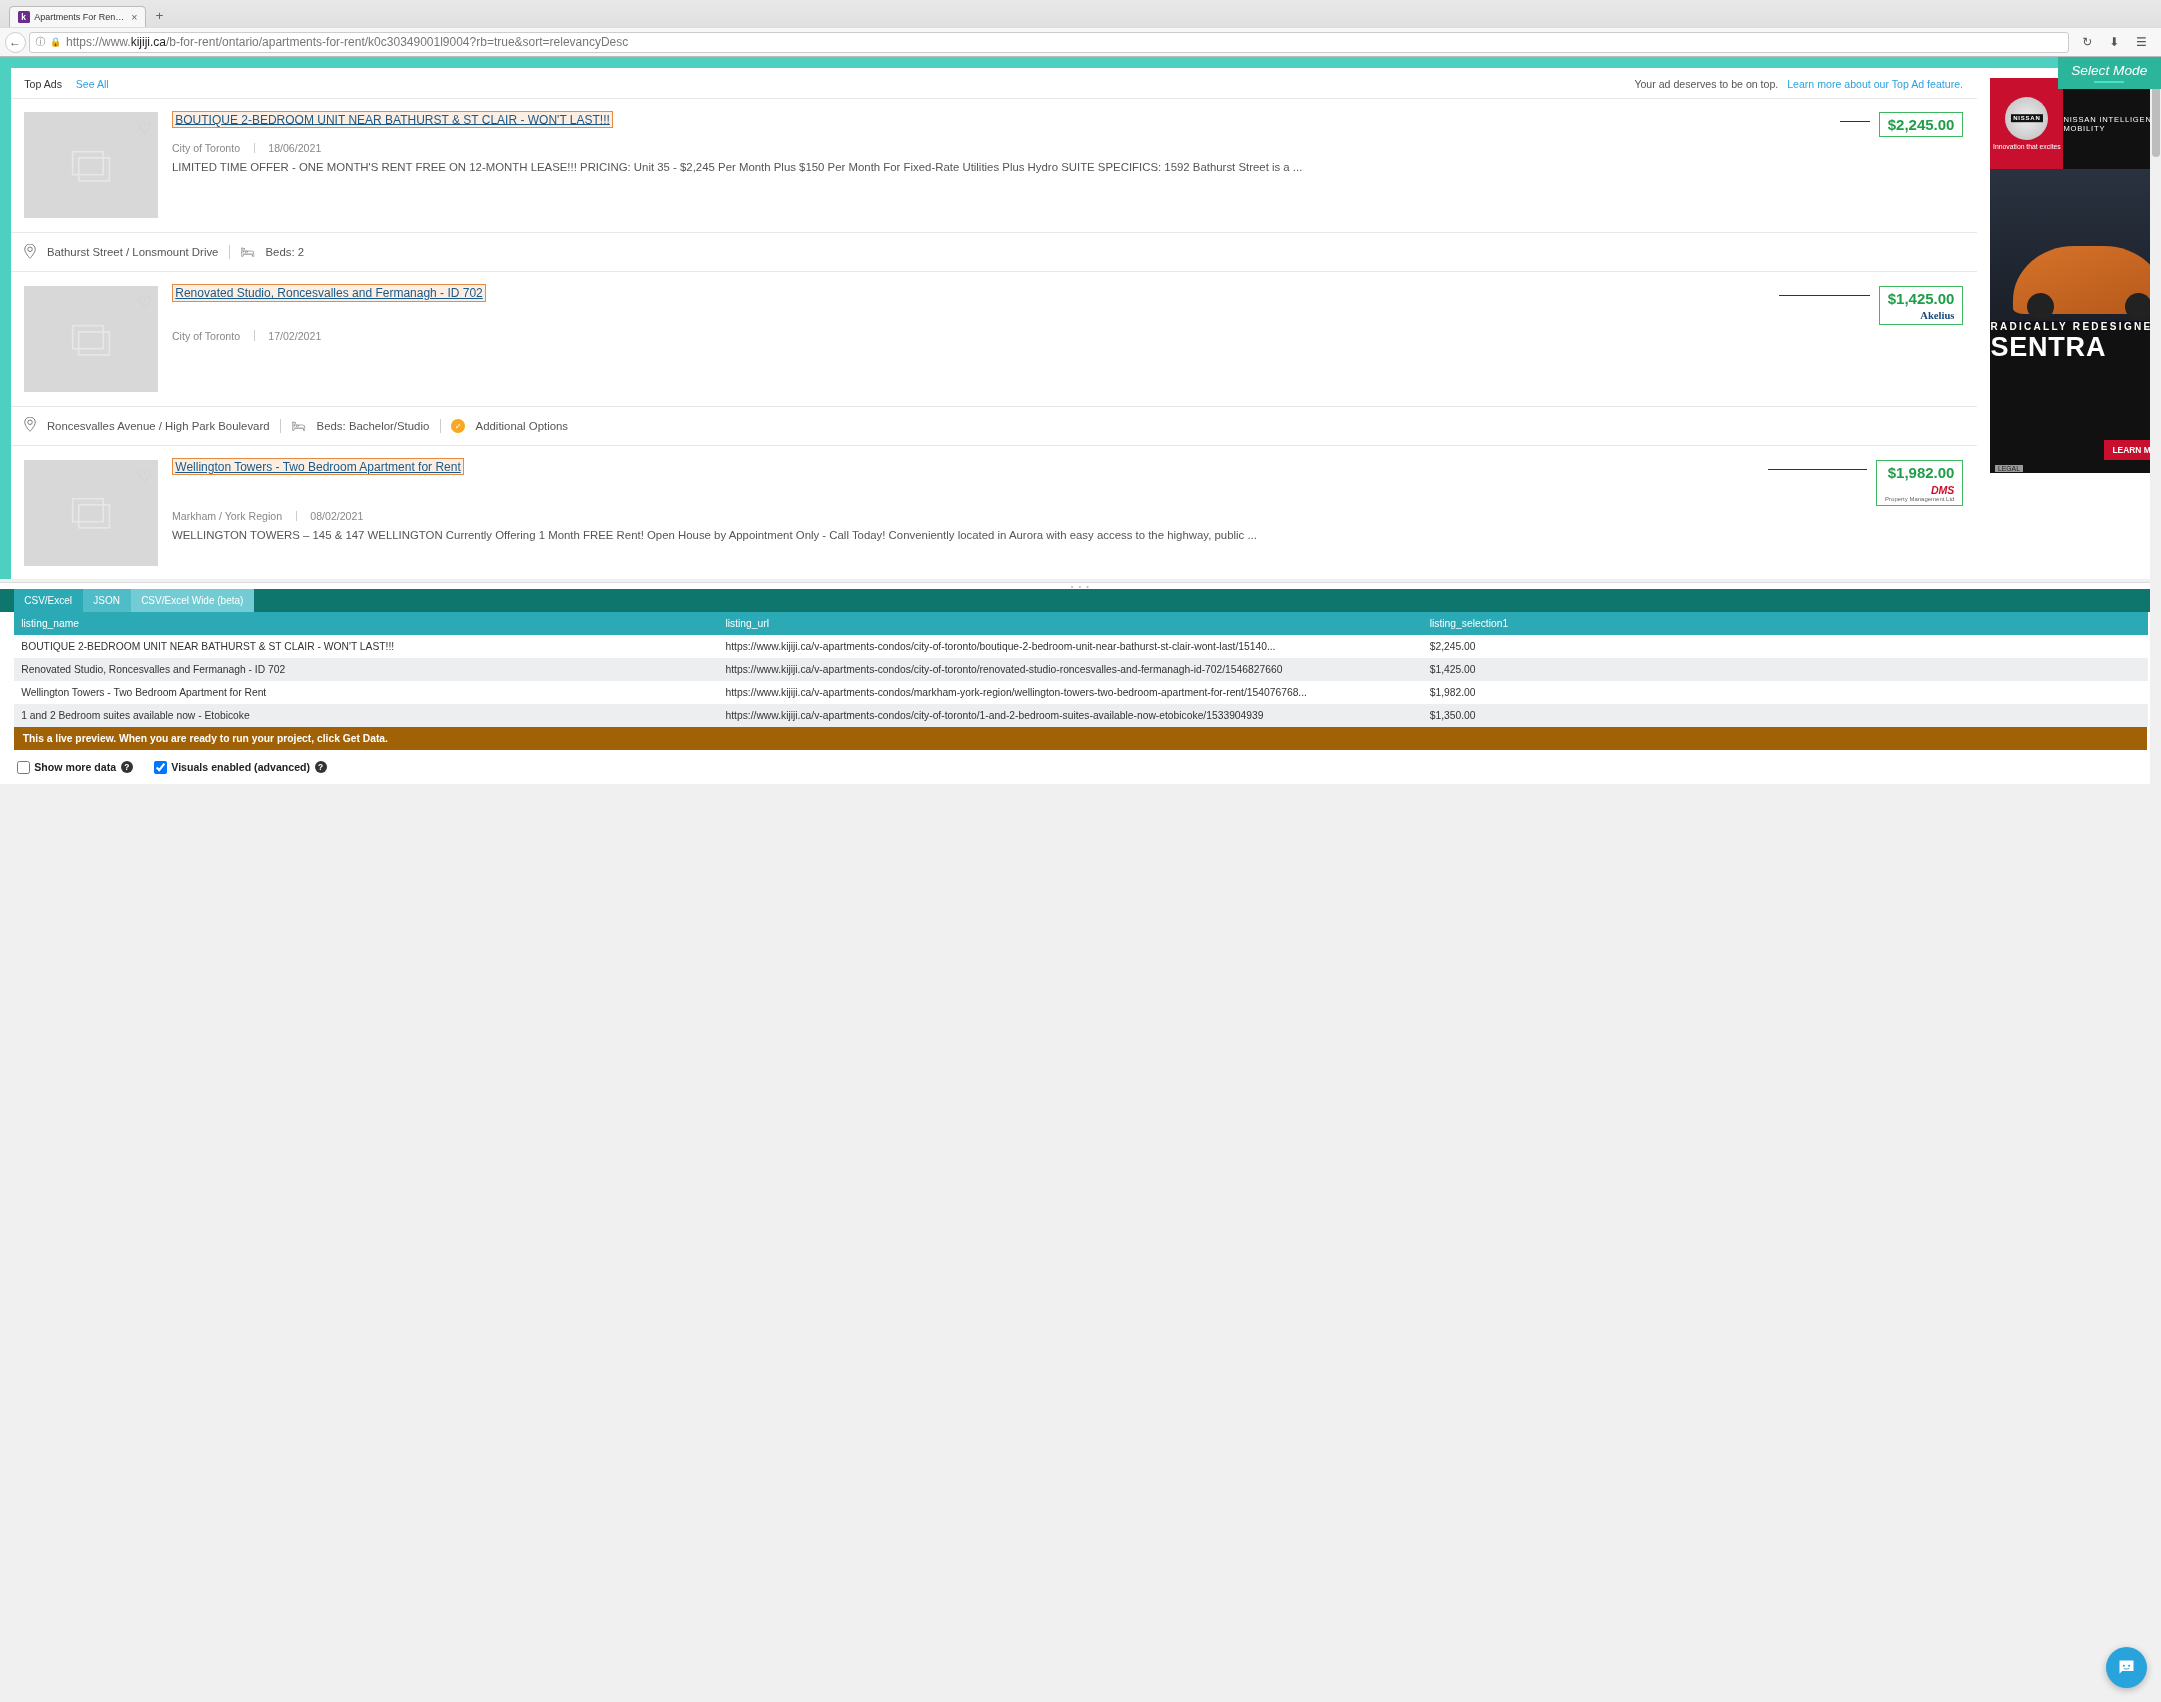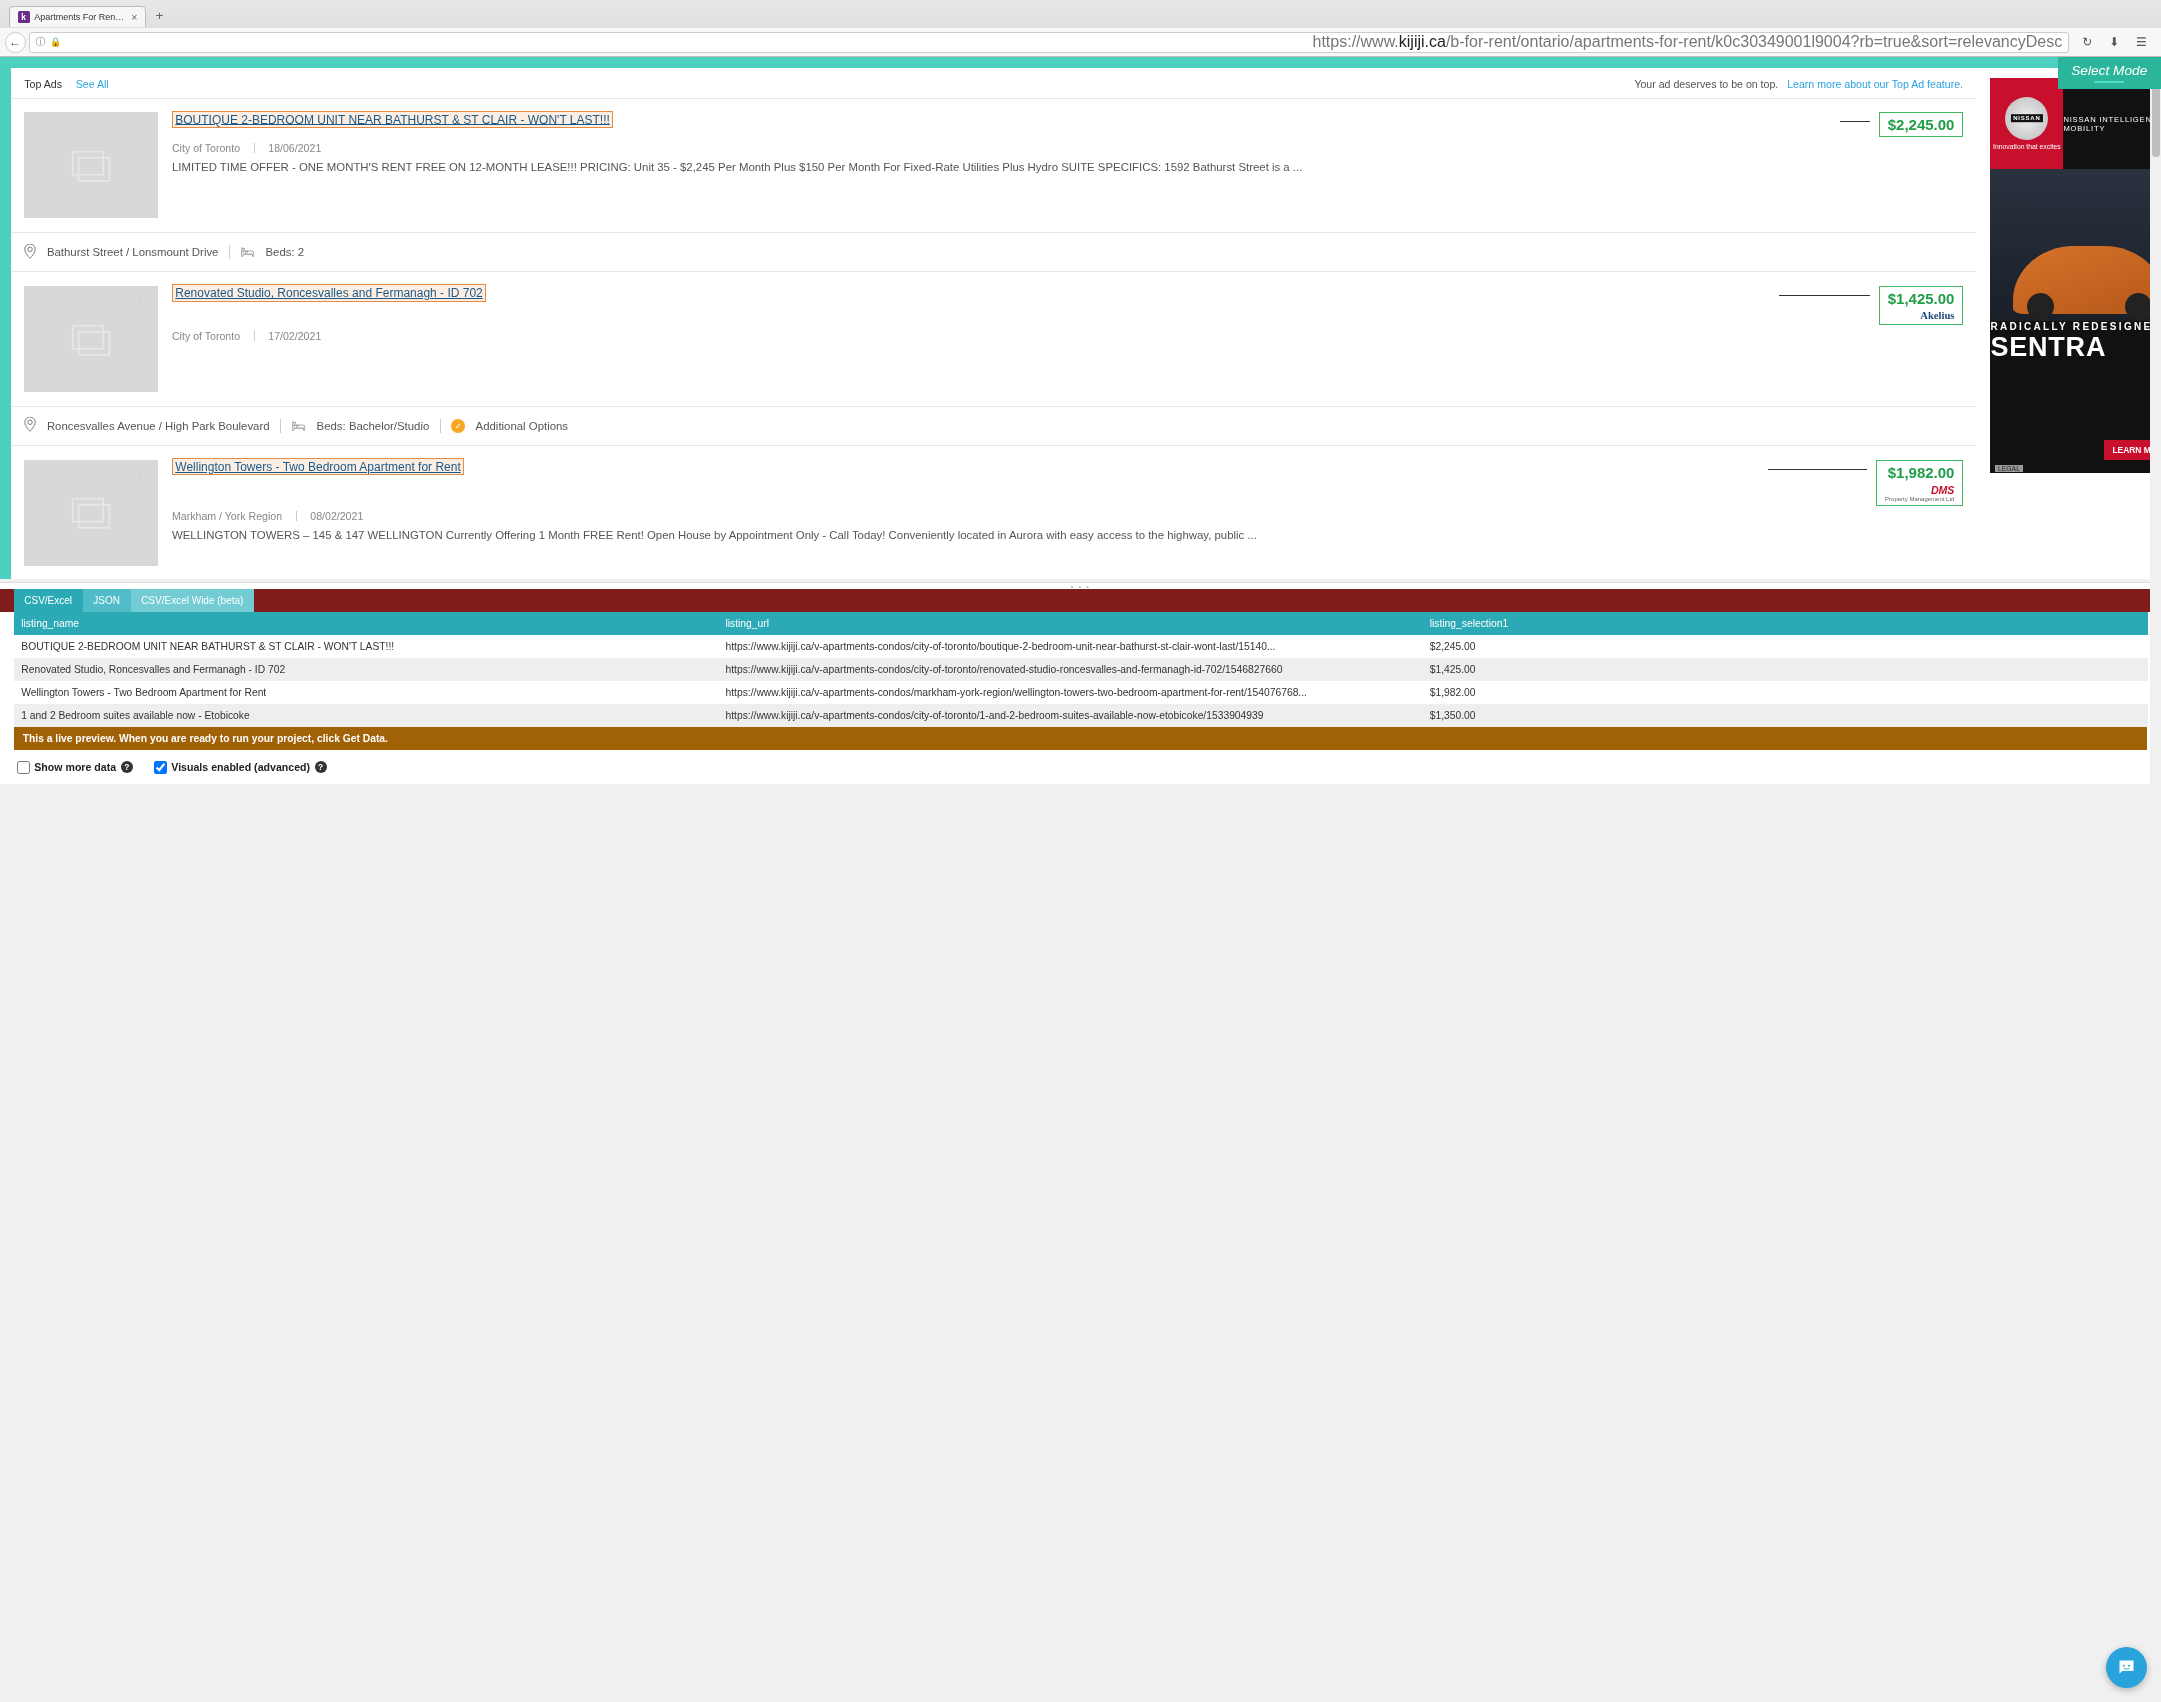--- a/index.html
+++ b/index.html
@@ -11,21 +11,21 @@
 .tab { display: flex; align-items: center; gap: 4.6px; background: #f7f7f7; border: 0.8px solid #bbb; border-bottom: none; border-radius: 4.6px 4.6px 0 0; padding: 4.6px 7.6px; font-size: 9px; max-width: 137px; height: 21px; }
 .tab .favicon { width: 12px; height: 12px; background: #6c2c8c; display: flex; align-items: center; justify-content: center; color: #fff; font-weight: bold; font-size: 8.4px; border-radius: 1.5px; }
 .tab .tab-title { overflow: hidden; white-space: nowrap; text-overflow: ellipsis; flex: 1; color: #333; }
 .tab .tab-close { color: #666; font-size: 10.6px; cursor: pointer; }
 .new-tab { width: 18px; height: 18px; border-radius: 3px; display: flex; align-items: center; justify-content: center; margin-left: 4.6px; margin-bottom: 3px; color: #666; cursor: pointer; font-size: 13.7px; }
 .nav-bar { display: flex; align-items: center; height: 29px; background: #f7f7f7; padding: 0 4.6px; gap: 3px; border-top: 0.8px solid #ddd; }
 .nav-btn { width: 21px; height: 21px; border-radius: 10.6px; border: 0.8px solid #ccc; display: flex; align-items: center; justify-content: center; color: #555; font-size: 12px; cursor: pointer; background: #fff; }
 .addr-bar { flex: 1; display: flex; align-items: center; background: #fff; border: 0.8px solid #ccc; border-radius: 3px; height: 21px; padding: 0 6px; gap: 4.6px; }
 .addr-bar .info-icon { color: #888; font-size: 10px; }
 .addr-bar .lock-icon { color: #4caf50; font-size: 9px; }
-.addr-bar .url { flex: 1; color: #777; font-size: 16px; text-align: right; }
+.addr-bar .url { flex: 1; color: #777; font-size: 12px; }
 .addr-bar .url b { color: #222; font-weight: normal; }
 .tool-icons { display: flex; gap: 6px; padding: 0 4.6px; }
 .tool-icon { width: 21px; height: 21px; display: flex; align-items: center; justify-content: center; color: #555; cursor: pointer; font-size: 12px; }
 
 
 .page-wrap { background: linear-gradient(to bottom, #4dd0c0 0%, #4dd0c0 100%); padding: 10.6px 10.6px 0 10.6px; position: relative; }
 .select-mode-badge { position: absolute; top: 0; right: 0; background: #2bb59b; color: #fff; font-style: italic; font-size: 13.7px; padding: 6px 13.7px; z-index: 5; }
 .select-mode-badge::after { content: ""; display: block; width: 30px; height: 2.3px; background: #4de0c9; margin: 3px auto 0; }
 .page-inner { background: #fff; display: flex; gap: 13.7px; padding: 0 0 0 0; }
 .listings-panel { flex: 1; min-width: 0; }
@@ -74,21 +74,21 @@
 .ad-textblock { color: #fff; text-align: left; }
 .ad-subtitle { font-size: 10px; letter-spacing: 2.3px; font-weight: bold; }
 .ad-title { font-size: 27px; font-weight: 900; letter-spacing: 0.8px; }
 .ad-cta { position: absolute; bottom: 13.7px; right: 10.6px; background: #c8102e; color: #fff; font-size: 8.4px; font-weight: bold; padding: 4.6px 9px; }
 .ad-legal { position: absolute; bottom: 1.5px; left: 4.6px; background: #999; color: #222; font-size: 6.8px; padding: 0 3px; }
 
 
 .preview-panel { background: #fff; margin-top: 3px; border-top: 0.8px solid #ddd; }
 .resize-handle { height: 6px; display: flex; align-items: center; justify-content: center; cursor: row-resize; }
 .resize-dots { color: #bbb; font-size: 7.6px; letter-spacing: 1.5px; }
-.tab-row { display: flex; background: #7f1d1d; padding-left: 13.7px; gap: 0; }
+.tab-row { display: flex; background: #0f766e; padding-left: 13.7px; gap: 0; }
 .ptab { padding: 6px 10.6px; font-size: 10px; cursor: pointer; }
 .ptab.active { background: #2ba9b5; color: #fff; }
 .ptab.json { background: #4fbcc7; color: #fff; }
 .ptab.wide { background: #73ccd4; color: #fff; }
 .data-table { width: calc(100% - 27px); margin: 0 13.7px; border-collapse: collapse; font-size: 10.3px; }
 .data-table thead th { background: #2ba9b5; color: #fff; text-align: left; font-weight: normal; padding: 6px 7.6px; }
 .data-table tbody td { padding: 6px 7.6px; vertical-align: top; color: #333; border: none; }
 .data-table tbody tr:nth-child(even) td { background: #edeeef; }
 .live-preview-bar { background: #a16207; color: #fff; padding: 6px 9px; margin: 0 13.7px; font-size: 10.3px; font-weight: bold; }
 .options-row { display: flex; gap: 21px; padding: 10.6px 16.7px; align-items: center; font-size: 10.6px; color: #222; }

